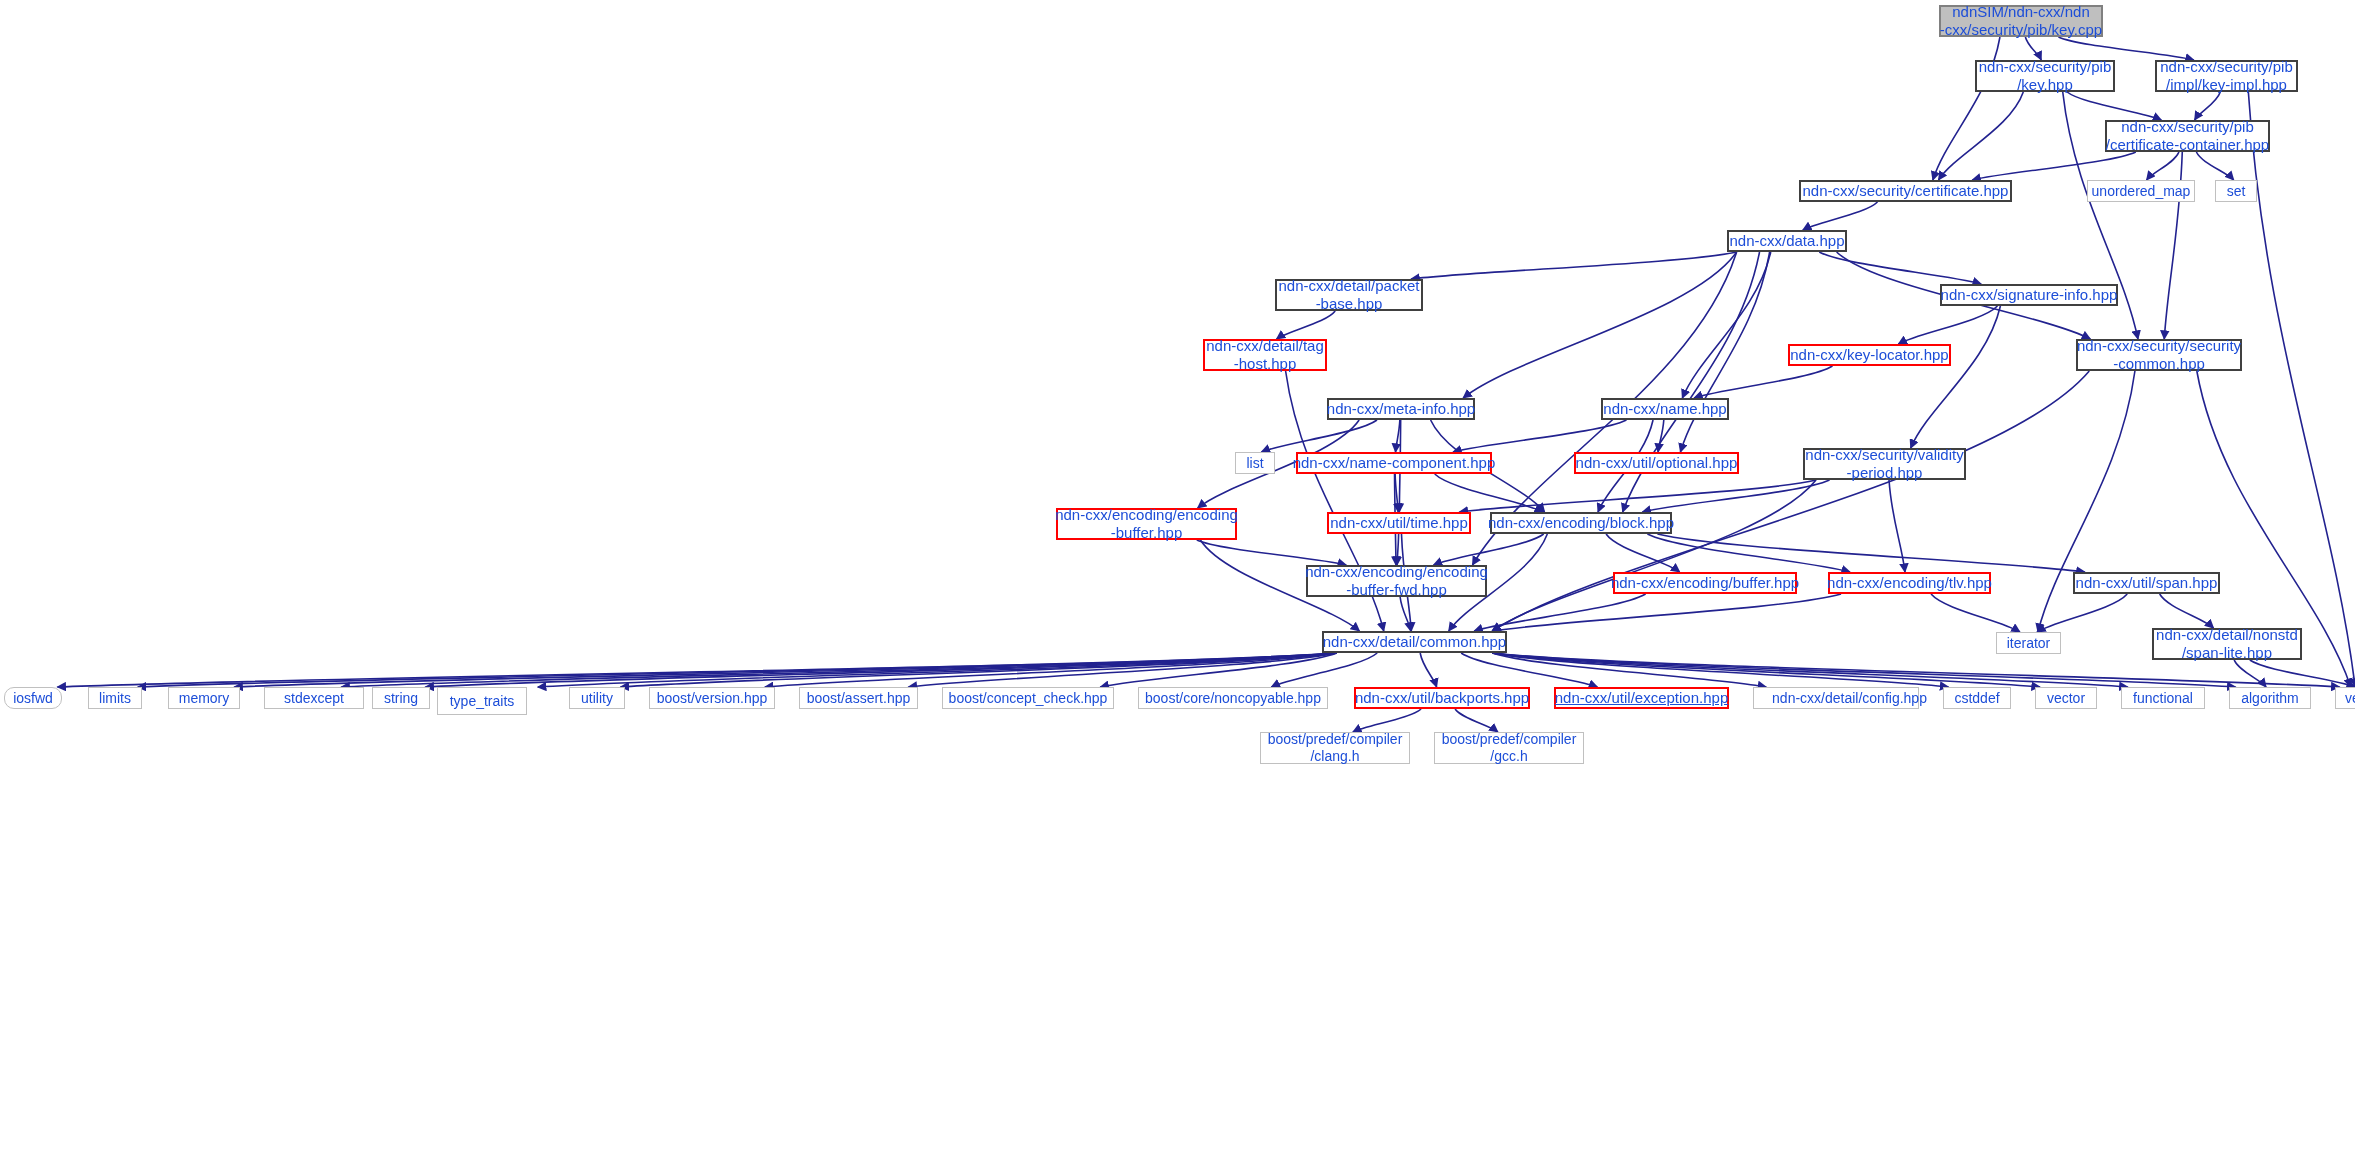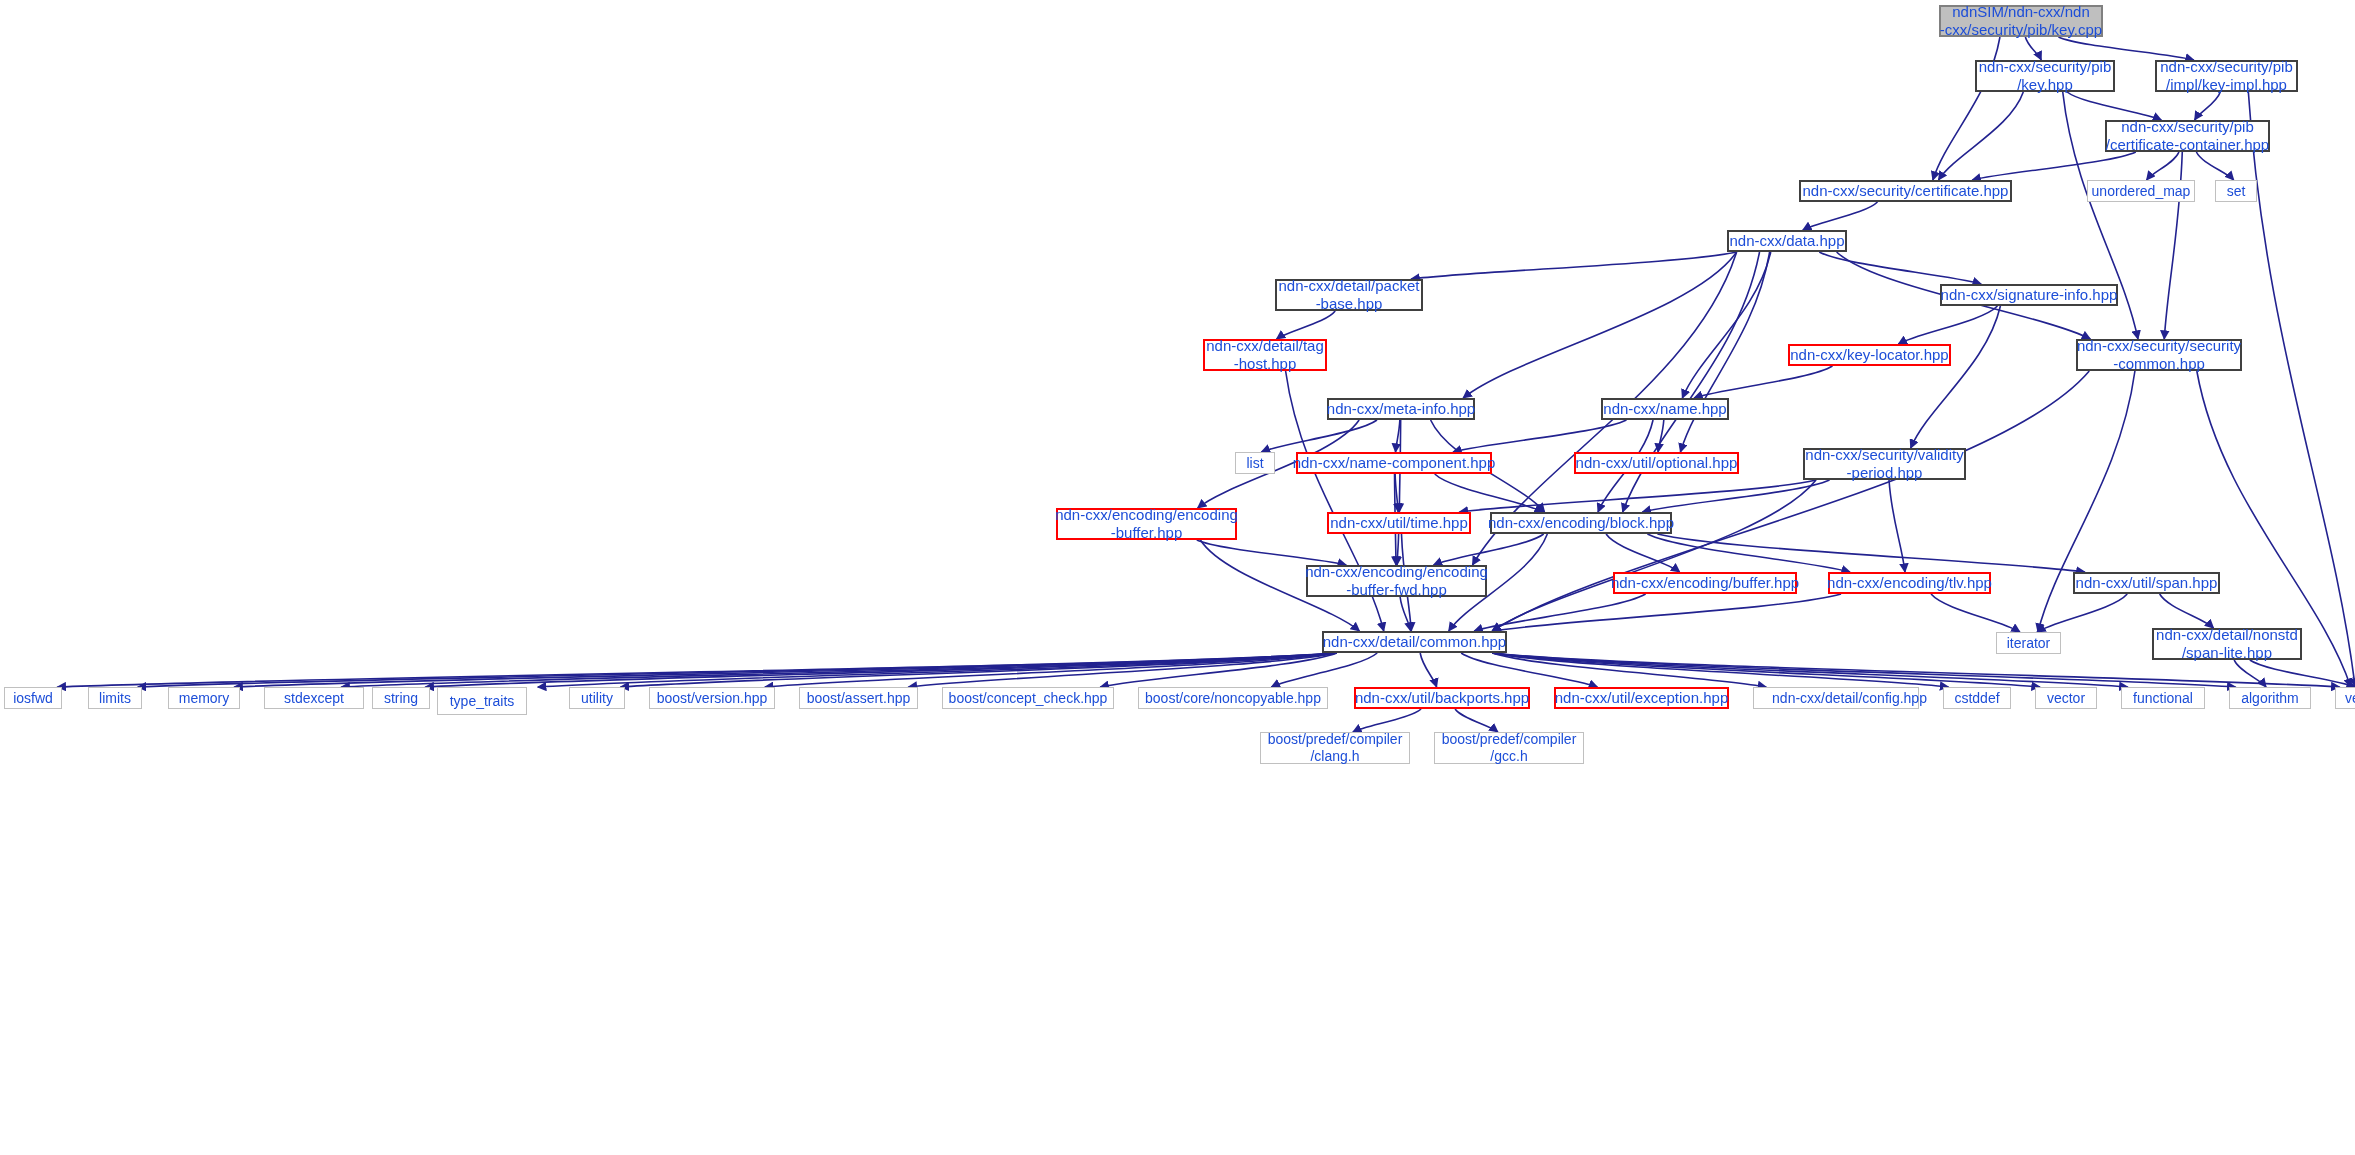--- a/index.html
+++ b/index.html
@@ -153,33 +153,33 @@
       <div class="node t-hdr" style="left: 1490px; top: 512px; width: 182px; height: 22px;">ndn-cxx/encoding/block.hpp</div>
       <div class="node t-hdr" style="left: 1306px; top: 565px; width: 181px; height: 32px;">ndn-cxx/encoding/encoding
 -buffer-fwd.hpp</div>
       <div class="node t-red" style="left: 1613px; top: 572px; width: 184px; height: 22px;">ndn-cxx/encoding/buffer.hpp</div>
       <div class="node t-red" style="left: 1828px; top: 572px; width: 163px; height: 22px;">ndn-cxx/encoding/tlv.hpp</div>
       <div class="node t-hdr" style="left: 2073px; top: 572px; width: 147px; height: 22px;">ndn-cxx/util/span.hpp</div>
       <div class="node t-sys" style="left: 1996px; top: 632px; width: 65px; height: 22px; font-size: 14px;">iterator</div>
       <div class="node t-hdr" style="left: 2152px; top: 628px; width: 150px; height: 32px;">ndn-cxx/detail/nonstd
 /span-lite.hpp</div>
       <div class="node t-hdr" style="left: 1322px; top: 631px; width: 185px; height: 22px;">ndn-cxx/detail/common.hpp</div>
-      <div class="node t-sys" style="left: 4px; top: 687px; width: 58px; height: 22px; font-size: 14px;">iosfwd</div>
+      <div class="node t-sys" style="left: 4px; top: 687px; width: 58px; height: 22px; font-size: 14px; border-radius: 10px;">iosfwd</div>
       <div class="node t-sys" style="left: 88px; top: 687px; width: 54px; height: 22px; font-size: 14px;">limits</div>
       <div class="node t-sys" style="left: 168px; top: 687px; width: 72px; height: 22px; font-size: 14px;">memory</div>
       <div class="node t-sys" style="left: 264px; top: 687px; width: 100px; height: 22px; font-size: 14px;">stdexcept</div>
       <div class="node t-sys" style="left: 372px; top: 687px; width: 58px; height: 22px; font-size: 14px;">string</div>
       <div class="node t-sys" style="left: 437px; top: 687px; width: 90px; height: 28px; font-size: 14px;">type_traits</div>
       <div class="node t-sys" style="left: 569px; top: 687px; width: 56px; height: 22px; font-size: 14px;">utility</div>
       <div class="node t-sys" style="left: 649px; top: 687px; width: 126px; height: 22px; font-size: 14px;">boost/version.hpp</div>
       <div class="node t-sys" style="left: 799px; top: 687px; width: 119px; height: 22px; font-size: 14px;">boost/assert.hpp</div>
       <div class="node t-sys" style="left: 942px; top: 687px; width: 172px; height: 22px; font-size: 14px;">boost/concept_check.hpp</div>
       <div class="node t-sys" style="left: 1138px; top: 687px; width: 190px; height: 22px; font-size: 14px;">boost/core/noncopyable.hpp</div>
       <div class="node t-red" style="left: 1354px; top: 687px; width: 176px; height: 22px;">ndn-cxx/util/backports.hpp</div>
-      <div class="node t-red" style="left: 1554px; top: 687px; width: 175px; height: 22px;">ndn-cxx/util/exception.hpp</div>
+      <div class="node t-red" style="left: 1554px; top: 687px; width: 175px; height: 22px; text-decoration: underline;">ndn-cxx/util/exception.hpp</div>
       <div class="node t-sys" style="left: 1753px; top: 687px; width: 166px; height: 22px; font-size: 14px; padding-left: 27px;">ndn-cxx/detail/config.hpp</div>
       <div class="node t-sys" style="left: 1943px; top: 687px; width: 68px; height: 22px; font-size: 14px;">cstddef</div>
       <div class="node t-sys" style="left: 2035px; top: 687px; width: 62px; height: 22px; font-size: 14px;">vector</div>
       <div class="node t-sys" style="left: 2121px; top: 687px; width: 84px; height: 22px; font-size: 14px;">functional</div>
       <div class="node t-sys" style="left: 2229px; top: 687px; width: 82px; height: 22px; font-size: 14px;">algorithm</div>
       <div class="node t-sys" style="left: 2335px; top: 687px; width: 58px; height: 22px; font-size: 14px;">vector</div>
       <div class="node t-sys" style="left: 1260px; top: 732px; width: 150px; height: 32px; font-size: 14px;">boost/predef/compiler
 /clang.h</div>
       <div class="node t-sys" style="left: 1434px; top: 732px; width: 150px; height: 32px; font-size: 14px;">boost/predef/compiler
 /gcc.h</div>

